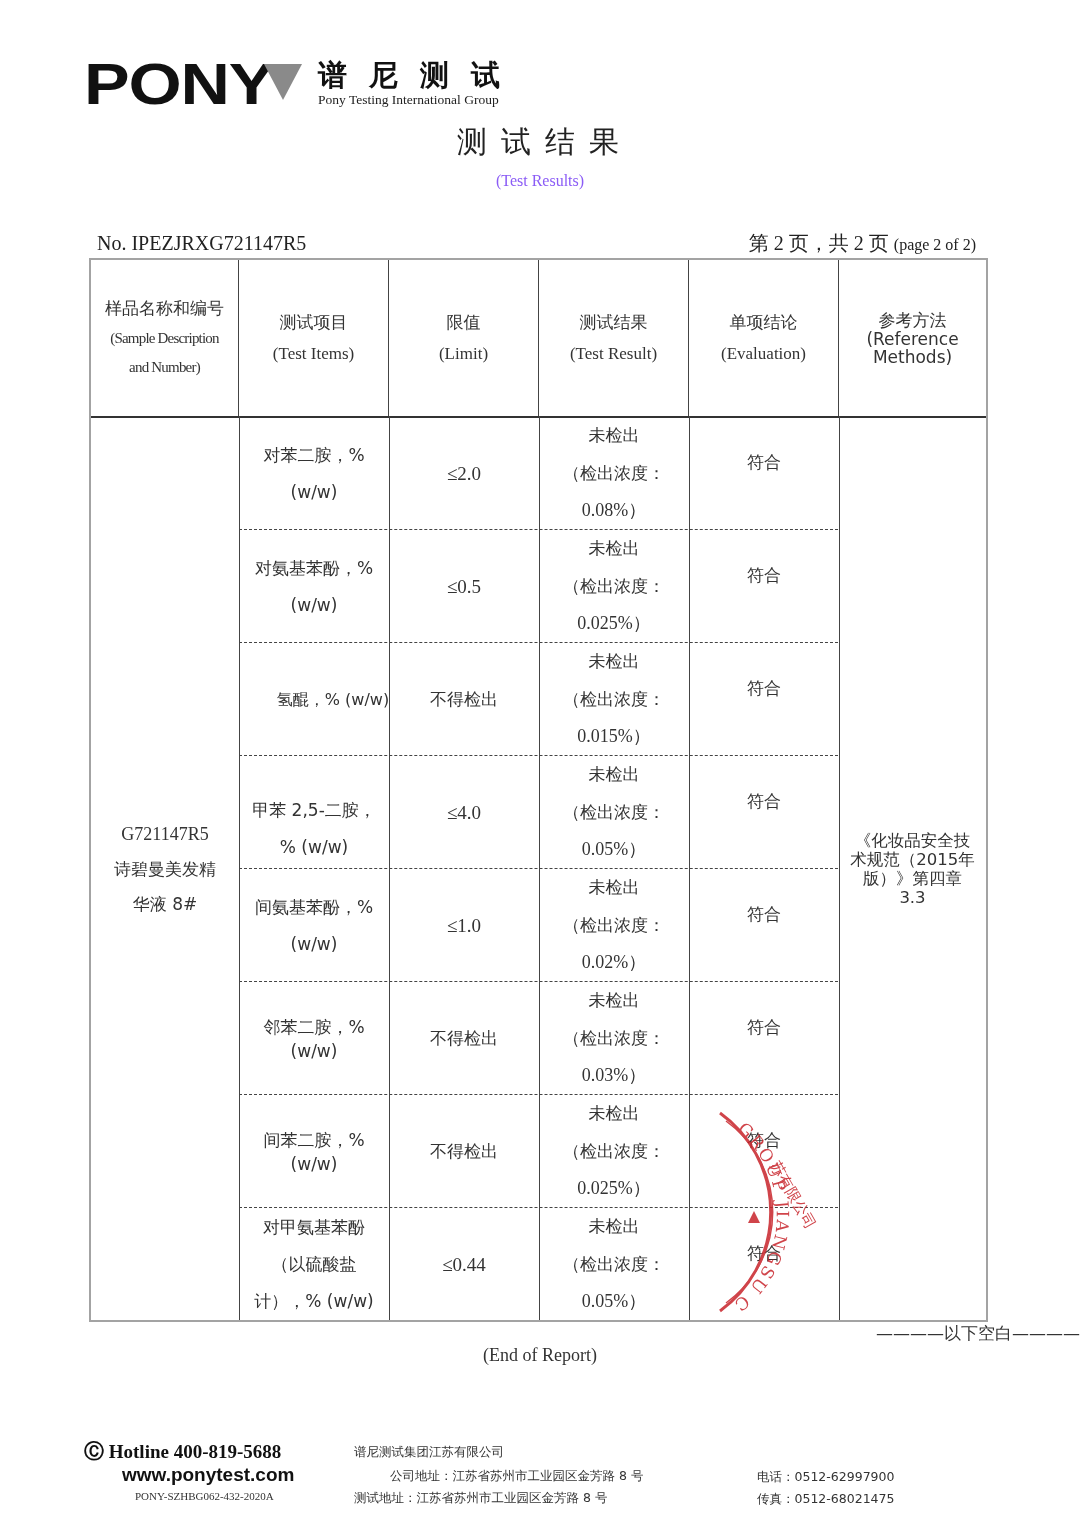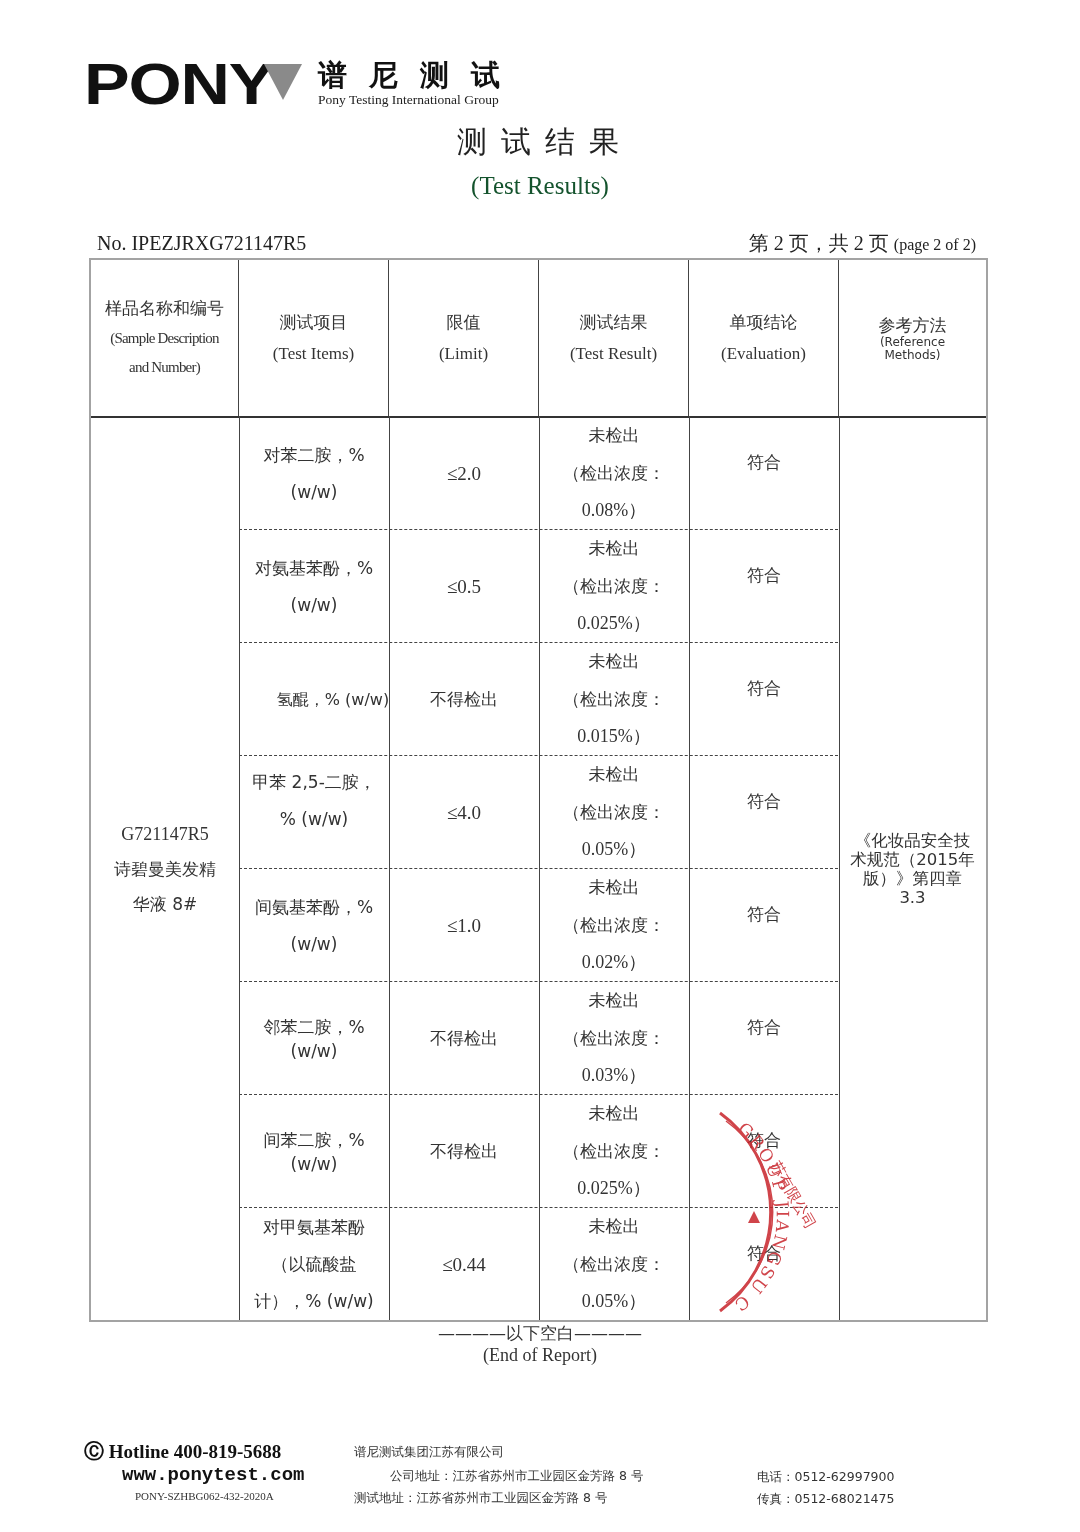--- a/index.html
+++ b/index.html
@@ -10,21 +10,21 @@
   .logo-word { left: 84px; top: 58px; font-family: "Liberation Sans", sans-serif; font-weight: 900;
                font-size: 58px; letter-spacing: -1px; line-height: 52px; color: #111;
                transform: scaleX(1.18); transform-origin: left top; }
   .logo-tri { left: 264px; top: 64px; width: 0; height: 0; border-left: 19px solid transparent;
               border-right: 19px solid transparent; border-top: 36px solid #8a8a8a; }
   .logo-cn { left: 318px; top: 56px; font-family: "DejaVu Sans", sans-serif; font-weight: bold;
              font-size: 29px; letter-spacing: 22px; color: #111; }
   .logo-en { left: 318px; top: 92px; font-family: "Liberation Serif", serif; font-size: 13.5px; color: #222; }
   .title-cn { left: 0; width: 1080px; top: 122px; text-align: center; font-family: "DejaVu Sans", sans-serif;
               font-size: 30px; letter-spacing: 14px; color: #222; padding-left: 10px; box-sizing: border-box; }
-  .title-en { left: 0; width: 1080px; top: 172px; text-align: center; font-family: "Liberation Serif", serif; font-size: 25px; color: #14532d; }
+  .title-en { left: 0; width: 1080px; top: 172px; text-align: center; font-family: "Liberation Serif", serif; font-size: 16px; color: #8b5cf6; }
   .report-no { left: 97px; top: 232px; font-family: "Liberation Serif", serif; font-size: 20px; color: #222; }
   .page-info { right: 104px; top: 230px; font-family: "Liberation Serif", serif; font-size: 20px; color: #222; }
   .page-info small { font-size: 16px; }
   
   .tbl { left: 89px; top: 258px; width: 899px; height: 1064px; border: 2px solid #a3a3a3; box-sizing: border-box; }
   .hcell { position: absolute; top: 0; height: 156px; border-right: 1.5px solid #444; box-sizing: border-box;
            display: flex; flex-direction: column; align-items: center; justify-content: center; text-align: center;
            font-family: "Liberation Serif", serif; font-size: 17px; color: #333; line-height: 1.9; }
   .hcell .cn { font-family: "DejaVu Sans", sans-serif; font-size: 17px; }
   .hrow-line { position: absolute; left: 0; right: 0; top: 156px; border-top: 2px solid #333; }
@@ -38,25 +38,25 @@
   .limit.cn { font-family: "DejaVu Sans", sans-serif; font-size: 17px; }
   .result { font-family: "DejaVu Sans", sans-serif; font-size: 17px; line-height: 37.5px; }
   .result .num { font-family: "Liberation Serif", serif; font-size: 18px; }
   .eval { font-family: "DejaVu Sans", sans-serif; font-size: 17px; padding-bottom: 22px; }
   .sample { font-size: 17px; line-height: 35px; }
   .sample .id { font-family: "Liberation Serif", serif; font-size: 18px; }
   .method { font-family: "DejaVu Sans", sans-serif; font-size: 16.5px; line-height: 19px; padding: 0 10px; }
   
   .stamp { left: 700px; top: 1105px; width: 160px; height: 210px; pointer-events: none; opacity: 0.85; }
   
-  .end-cn { left: 0; width: 1080px; top: 1322px; text-align: center; font-family: "DejaVu Sans", sans-serif; font-size: 17px; color: #333; }
+  .end-cn { left: 0; width: 1080px; top: 1322px; text-align: right; font-family: "DejaVu Sans", sans-serif; font-size: 17px; color: #333; }
   .end-en { left: 0; width: 1080px; top: 1345px; text-align: center; font-family: "Liberation Serif", serif; font-size: 18px; color: #333; }
   
   .hotline { left: 84px; top: 1438px; font-family: "Liberation Serif", serif; font-weight: bold; font-size: 19px; color: #111; }
-  .website { left: 122px; top: 1464px; font-family: Liberation Mono, monospace; font-weight: bold; font-size: 19px; color: #111; }
+  .website { left: 122px; top: 1464px; font-family: Liberation Sans, sans-serif; font-weight: bold; font-size: 19px; color: #111; }
   .docref { left: 135px; top: 1490px; font-family: "Liberation Serif", serif; font-size: 11px; color: #333; }
   .fline { left: 354px; font-family: "DejaVu Sans", sans-serif; font-size: 12.5px; color: #333; }
   .fcontact { left: 757px; font-family: "DejaVu Sans", sans-serif; font-size: 12.5px; color: #333; }
 </style>
 </head>
 <body>
 
 <div class="abs logo-word">PONY</div>
 <div class="abs logo-tri"></div>
 <div class="abs logo-cn">谱尼测试</div>
@@ -86,21 +86,21 @@
   <div class="hcell" style="left:448px;width:150px;">
     <span class="cn">测试结果</span>
     <span>(Test Result)</span>
   </div>
   <div class="hcell" style="left:598px;width:150px;">
     <span class="cn">单项结论</span>
     <span>(Evaluation)</span>
   </div>
   <div class="hcell" style="left:748px;width:147px;border-right:none;line-height:1.05;">
     <span class="cn" style="line-height:1.3;">参考方法</span>
-    <span style="font-family:'DejaVu Sans',sans-serif;font-size:12px;width:96px;display:block;">(Reference Methods)</span>
+    <span style="font-family:'DejaVu Sans',sans-serif;font-size:17px;width:96px;display:block;">(Reference Methods)</span>
   </div>
   <div class="hrow-line"></div>
 
   <div class="vline" style="left:148px;"></div>
   <div class="vline" style="left:298px;"></div>
   <div class="vline" style="left:448px;"></div>
   <div class="vline" style="left:598px;"></div>
   <div class="vline" style="left:748px;"></div>
 
   <div class="dash" style="top:269px;"></div>
@@ -147,21 +147,21 @@
       <span style="font-size:16px;white-space:nowrap;">氢醌，% (w/w)</span>
     </div>
   <div class="cell limit cn" style="left:298px;top:384px;width:150px;height:111px;">不得检出</div>
   <div class="cell result" style="left:448px;top:384px;width:150px;height:111px;">
     <span>未检出</span>
     <span>（检出浓度：</span>
     <span class="num">0.015%）</span>
   </div>
   <div class="cell eval" style="left:598px;top:384px;width:150px;height:111px;">符合</div>
 
-  <div class="cell item" style="left:148px;top:485px;width:150px;height:111px;">
+  <div class="cell item" style="left:148px;top:513px;width:150px;height:111px;">
       <span style="width:125px;display:block;">甲苯 2,5-二胺，% (w/w)</span>
     </div>
   <div class="cell limit" style="left:298px;top:497px;width:150px;height:111px;">≤4.0</div>
   <div class="cell result" style="left:448px;top:497px;width:150px;height:111px;">
     <span>未检出</span>
     <span>（检出浓度：</span>
     <span class="num">0.05%）</span>
   </div>
   <div class="cell eval" style="left:598px;top:497px;width:150px;height:111px;">符合</div>
 

